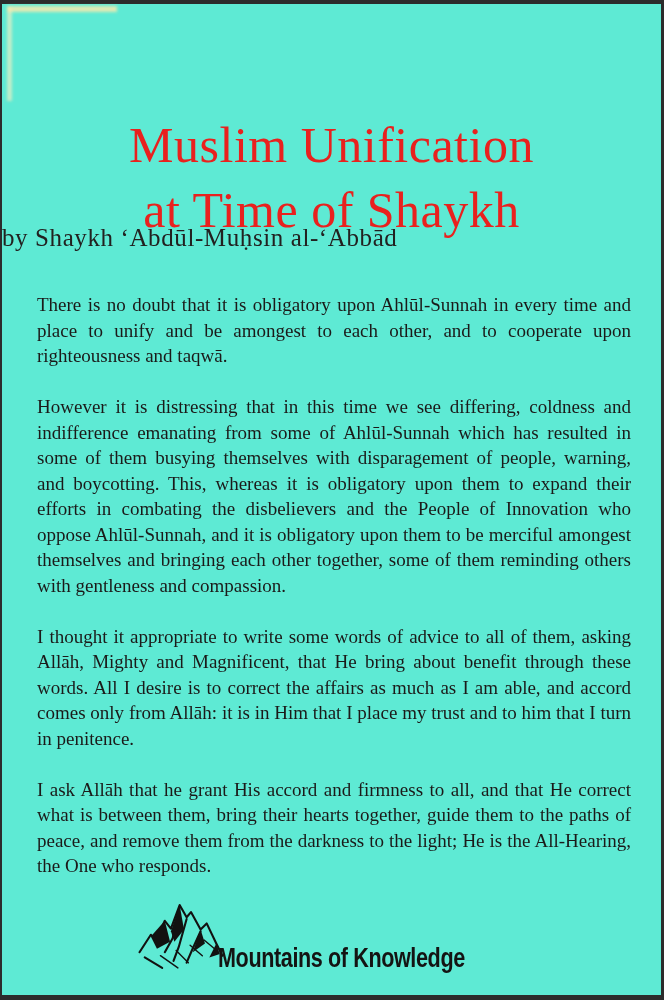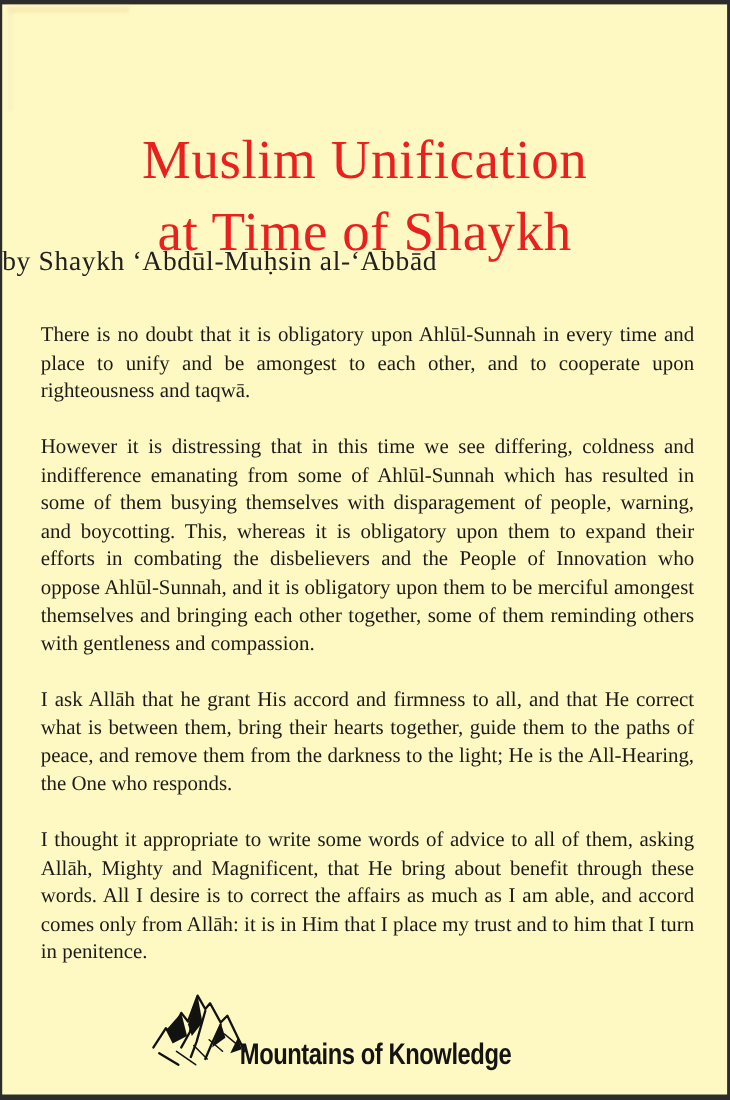--- a/index.html
+++ b/index.html
@@ -65,36 +65,36 @@
     letter-spacing:-0.5px;
     transform:scaleX(0.8);
     transform-origin:left center;
     white-space:nowrap;
   }
 </style>
 </head>
 <body>
 
 <div class="scan-frame" style="background: rgb(44, 44, 44);">
-  <div class="page" style="background: #fef9c3;">
+  <div class="page" style="background: #5eead4;">
 
     <div class="smudge"></div>
 
     <h1 class="title">
       <div>Muslim Unification</div>
       <div>at Time of Shaykh</div>
     </h1>
 
     <div class="byline">by Shaykh ‘Abdūl-Muḥsin al-‘Abbād</div>
 
     <div class="body-text" style="color: rgb(27, 26, 25);">
       <p>There is no doubt that it is obligatory upon Ahlūl-Sunnah in every time and place to unify and be amongest to each other, and to cooperate upon righteousness and taqwā.</p>
       <p>However it is distressing that in this time we see differing, coldness and indifference emanating from some of Ahlūl-Sunnah which has resulted in some of them busying themselves with disparagement of people, warning, and boycotting. This, whereas it is obligatory upon them to expand their efforts in combating the disbelievers and the People of Innovation who oppose Ahlūl-Sunnah, and it is obligatory upon them to be merciful amongest themselves and bringing each other together, some of them reminding others with gentleness and compassion.</p>
+      <p>I thought it appropriate to write some words of advice to all of them, asking Allāh, Mighty and Magnificent, that He bring about benefit through these words. All I desire is to correct the affairs as much as I am able, and accord comes only from Allāh: it is in Him that I place my trust and to him that I turn in penitence.</p>
       <p>I ask Allāh that he grant His accord and firmness to all, and that He correct what is between them, bring their hearts together, guide them to the paths of peace, and remove them from the darkness to the light; He is the All-Hearing, the One who responds.</p>
-      <p>I thought it appropriate to write some words of advice to all of them, asking Allāh, Mighty and Magnificent, that He bring about benefit through these words. All I desire is to correct the affairs as much as I am able, and accord comes only from Allāh: it is in Him that I place my trust and to him that I turn in penitence.</p>
     </div>
 
     <div class="publisher">
       <svg class="mountains" viewBox="0 0 110 84" xmlns="http://www.w3.org/2000/svg">
         <g stroke="#121211" fill="none" stroke-width="2.4" stroke-linecap="round" stroke-linejoin="round">
           <path d="M4 64 L17 44 L23 50 L33 28 L40 37 L50 10 L58 24 L63 18 L74 38 L81 31 L92 54 L99 68"></path>
           <path d="M10 70 L30 82"></path>
           <path d="M50 12 L42 48 L33 64"></path>
           <path d="M58 26 L49 58 L43 74"></path>
           <path d="M74 40 L64 62 L58 76"></path>

